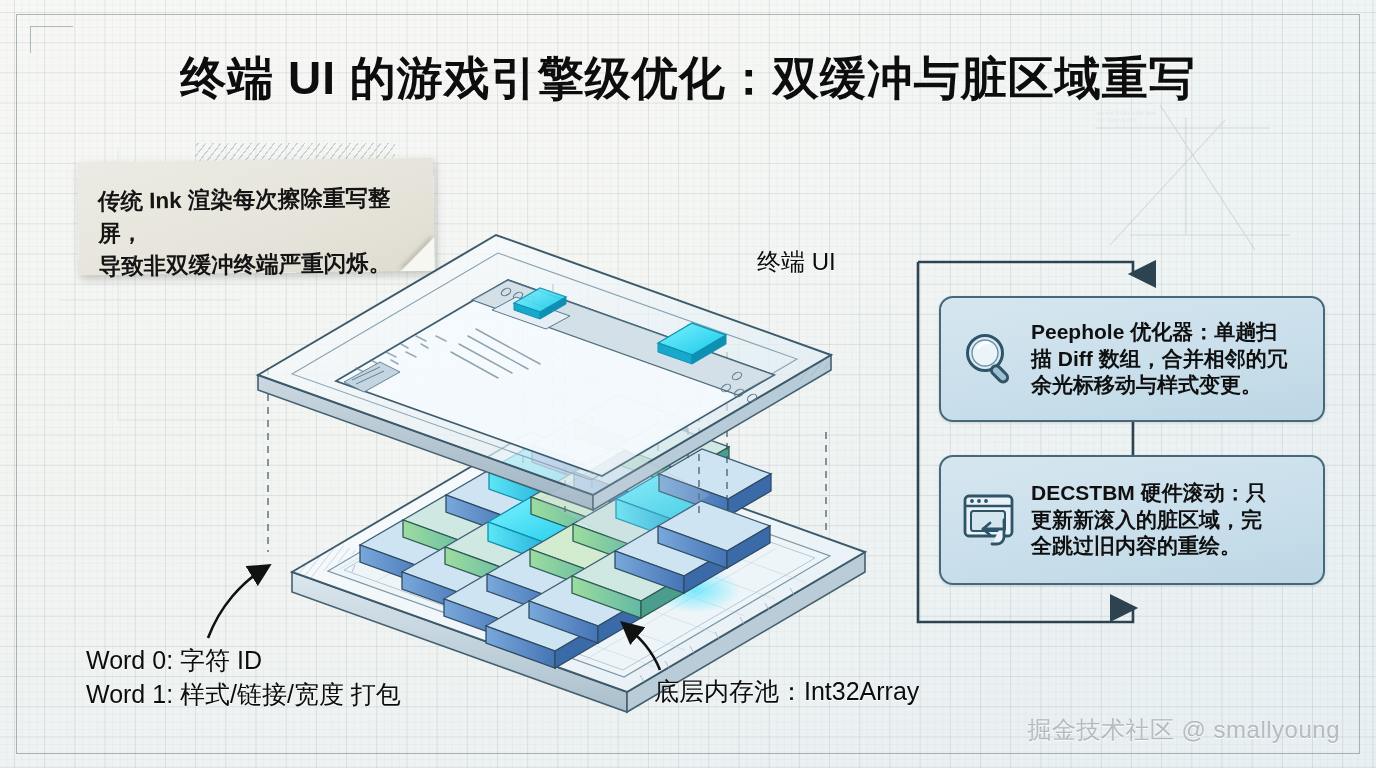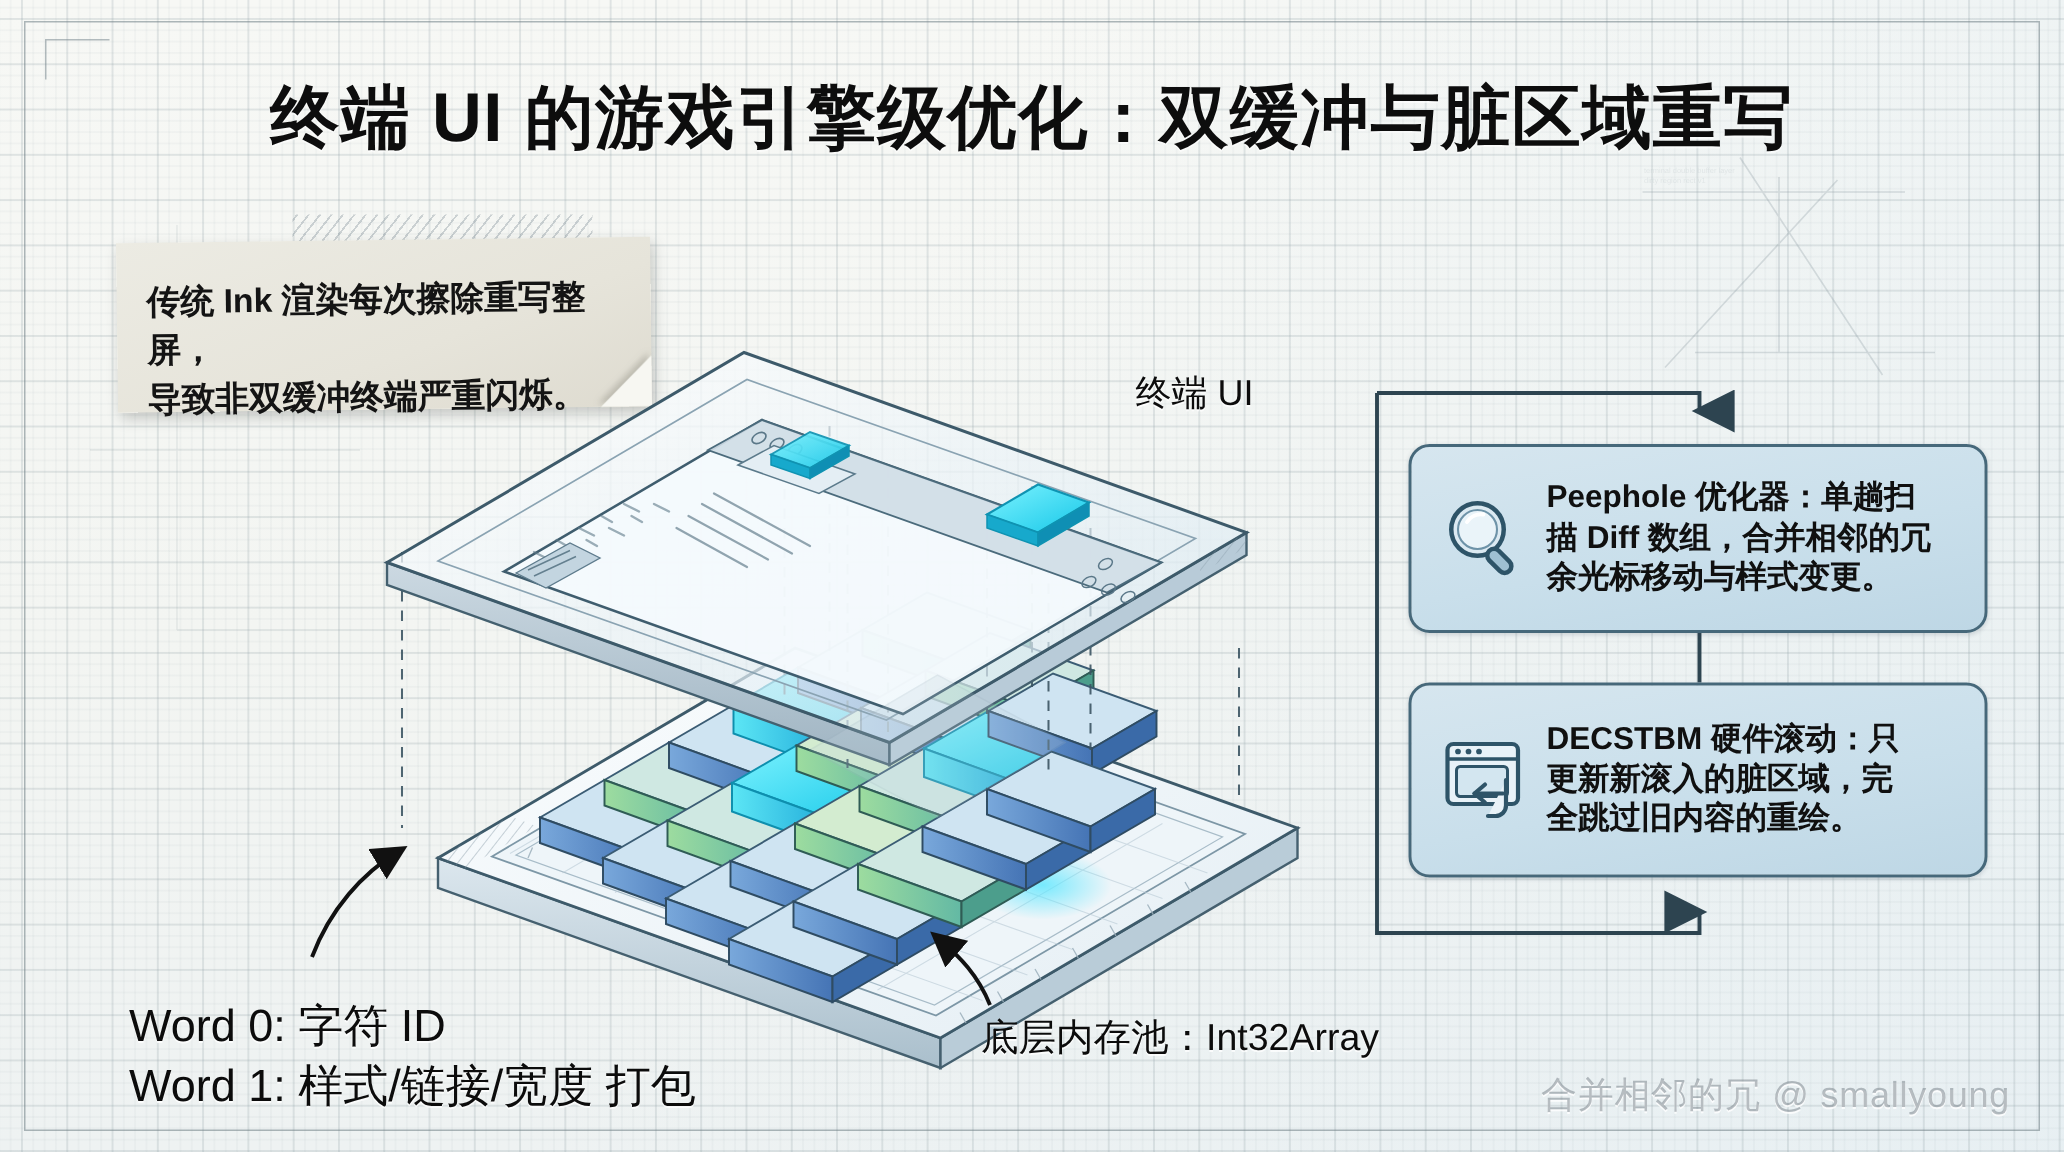--- a/index.html
+++ b/index.html
@@ -126,21 +126,21 @@
 
   
   .lbl {
     position: absolute;
     font-weight: 400;
     color: #0c0c0c;
     white-space: pre-line;
     text-shadow: 0 1px 0 rgba(255,255,255,0.75);
   }
   .lbl-terminal { left: 757px; top: 246px; font-size: 24px; }
-  .lbl-words    { left: 86px;  top: 644px; font-size: 30px; line-height: 1.34; margin-top: 21px; }
+  .lbl-words    { left: 86px;  top: 644px; font-size: 25px; line-height: 1.34; }
   .lbl-pool     { left: 654px; top: 675px; font-size: 25px; text-align: center; }
 
   
   .flow-svg {
     position: absolute;
     left: 900px; top: 250px;
     width: 460px; height: 400px;
     pointer-events: none;
   }
   .flow-box {
@@ -552,15 +552,15 @@
         <circle cx="27" cy="27" r="13" fill="#eaf4f9" stroke="#6e93a8" stroke-width="1.4"></circle>
         <path d="M20 22 A11 11 0 0 1 31 17" stroke="#ffffff" stroke-width="2.6" fill="none" stroke-linecap="round"></path>
         <rect x="38" y="38" width="19" height="9" rx="4.5" transform="rotate(45 38 38)" fill="#9fc0d2" stroke="#2e5468" stroke-width="3"></rect>
       </svg>
     </div>
     <div class="flow-text">Peephole 优化器：单趟扫
 描 Diff 数组，合并相邻的冗
 余光标移动与样式变更。</div>
   </div>
 
-  <div class="watermark">合并相邻的冗 @ smallyoung</div>
+  <div class="watermark">掘金技术社区 @ smallyoung</div>
 
 </div>
 
 </body></html>

